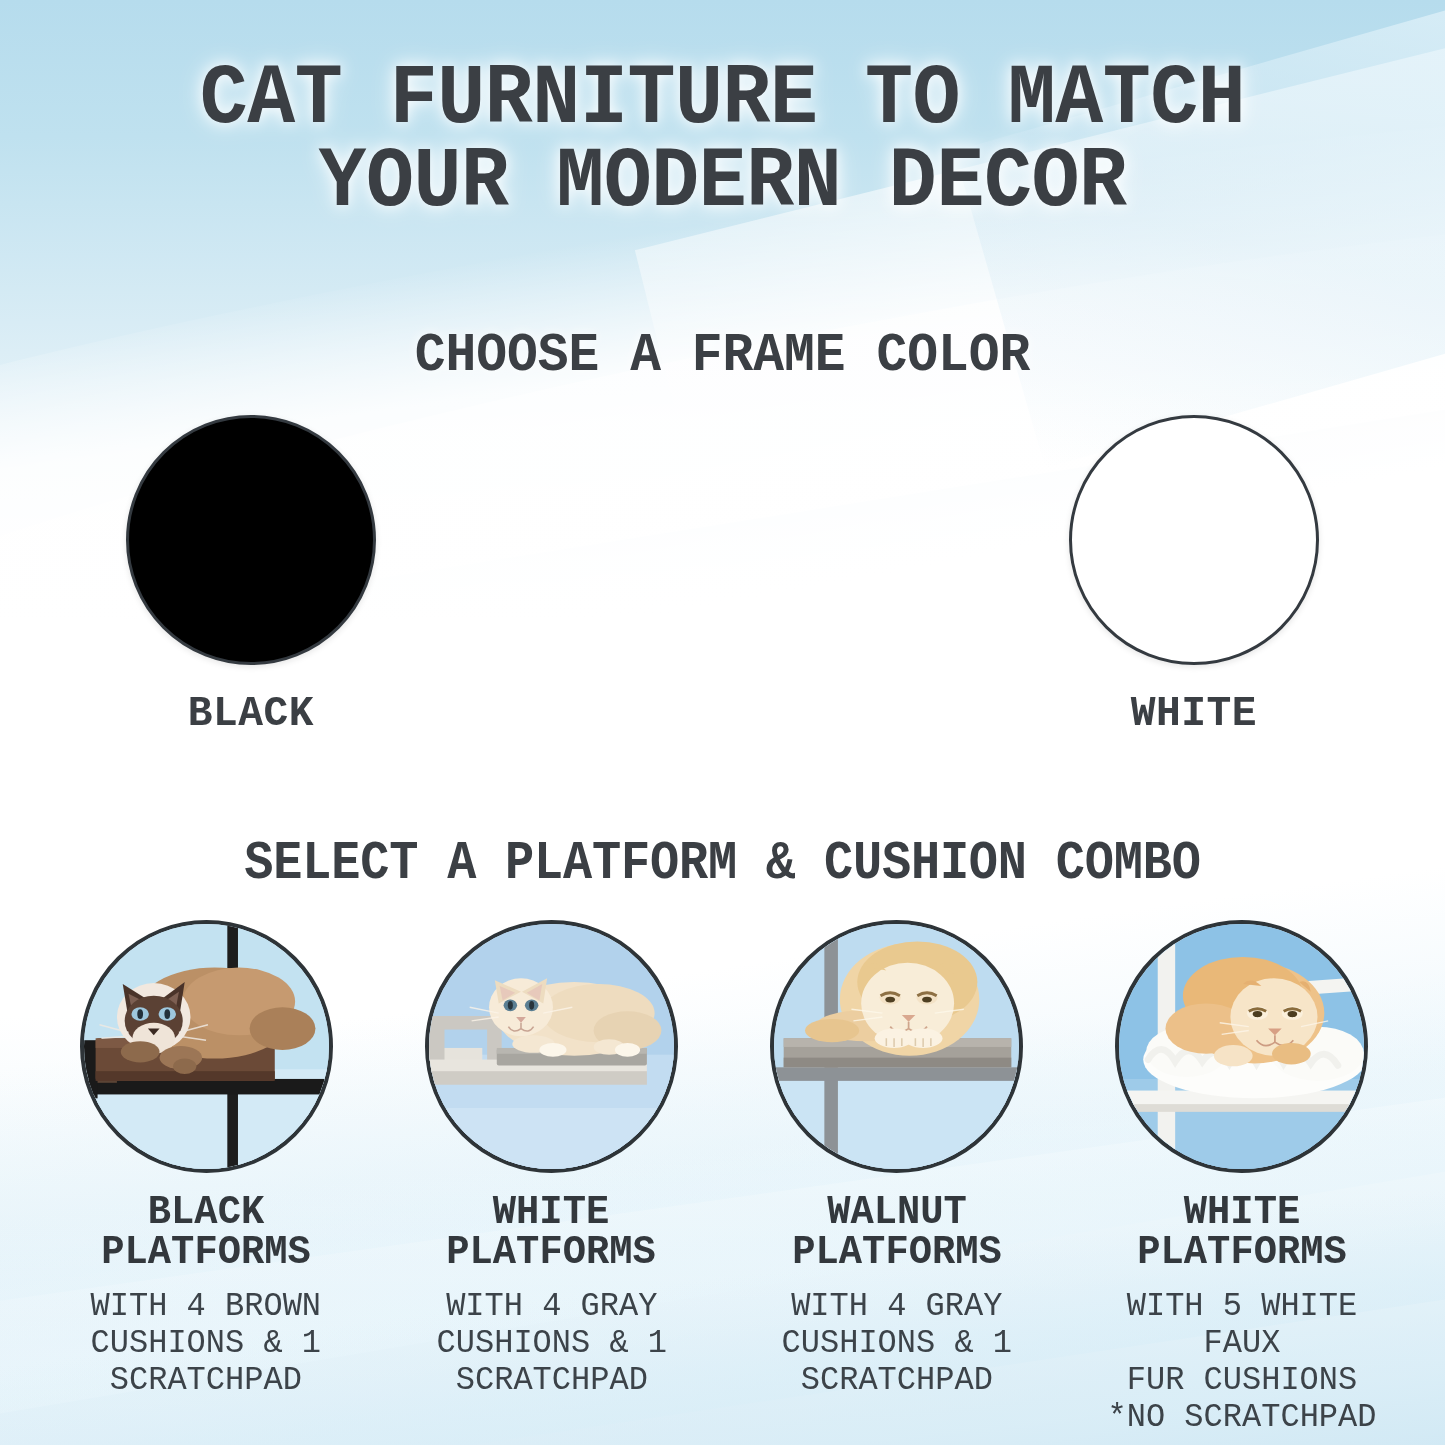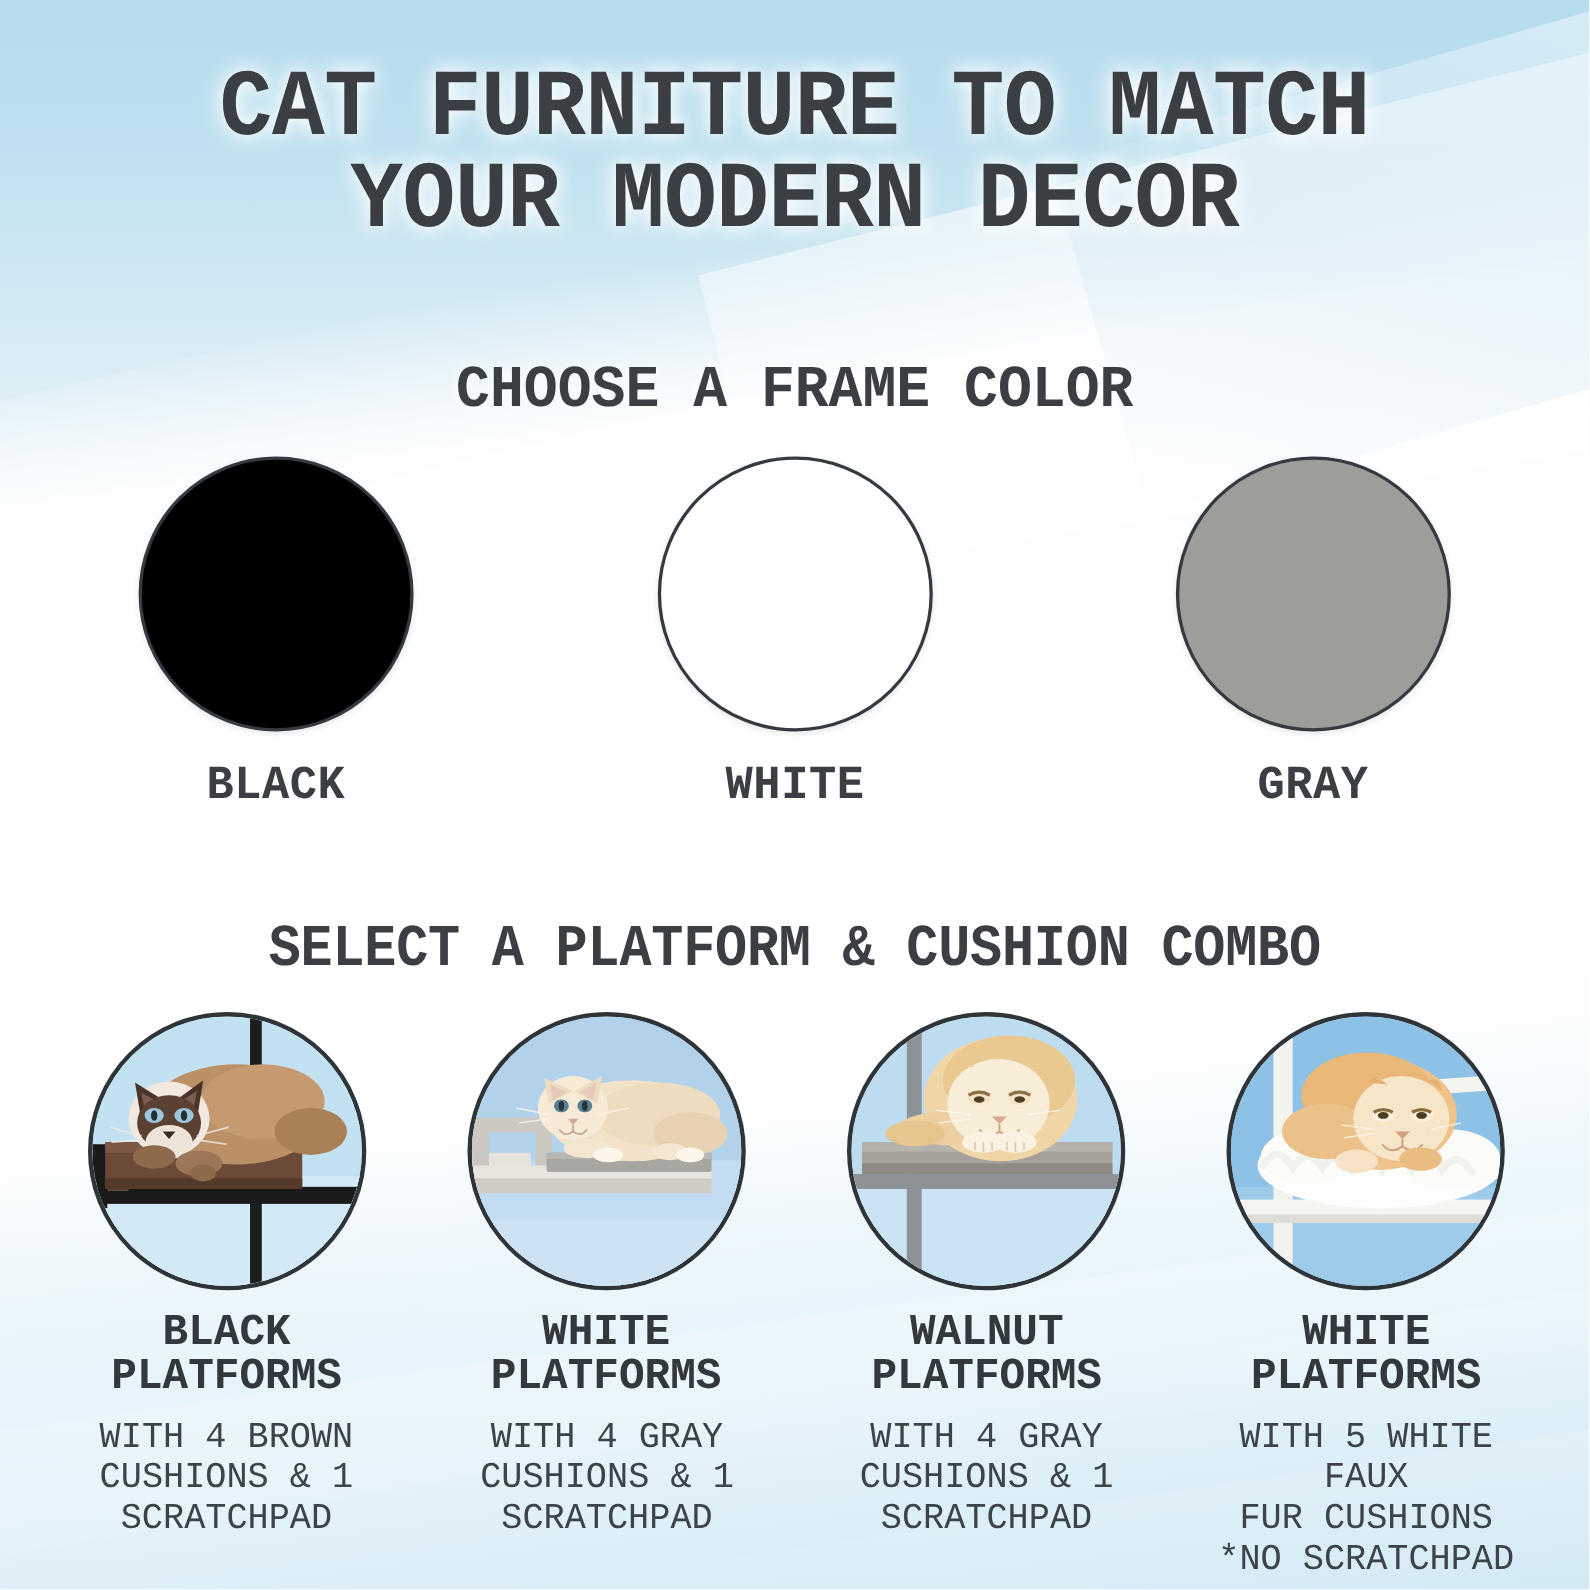--- a/index.html
+++ b/index.html
@@ -246,24 +246,20 @@
       <div class="swatch-cell">
         <div class="swatch-circle" id="sw-0" style="background: rgb(0, 0, 0); border-color: rgb(52, 58, 64);"></div>
         <div class="swatch-label">BLACK</div>
       </div>
 
       <div class="swatch-cell">
         <div class="swatch-circle" id="sw-1" style="background: rgb(255, 255, 255); border-color: rgb(52, 58, 64);"></div>
         <div class="swatch-label">WHITE</div>
       </div>
 
-      <div class="swatch-cell">
-        <div class="swatch-circle" id="sw-2" style="background: rgb(157, 157, 154); border-color: rgb(52, 58, 64);"></div>
-        <div class="swatch-label">GRAY</div>
-      </div>
 
 
     </div>
 
     <div class="section-title" id="combo-title">SELECT A PLATFORM &amp; CUSHION COMBO</div>
 
     <div class="combo-row">
 
       <div class="combo-cell">
         <div class="photo-circle">

